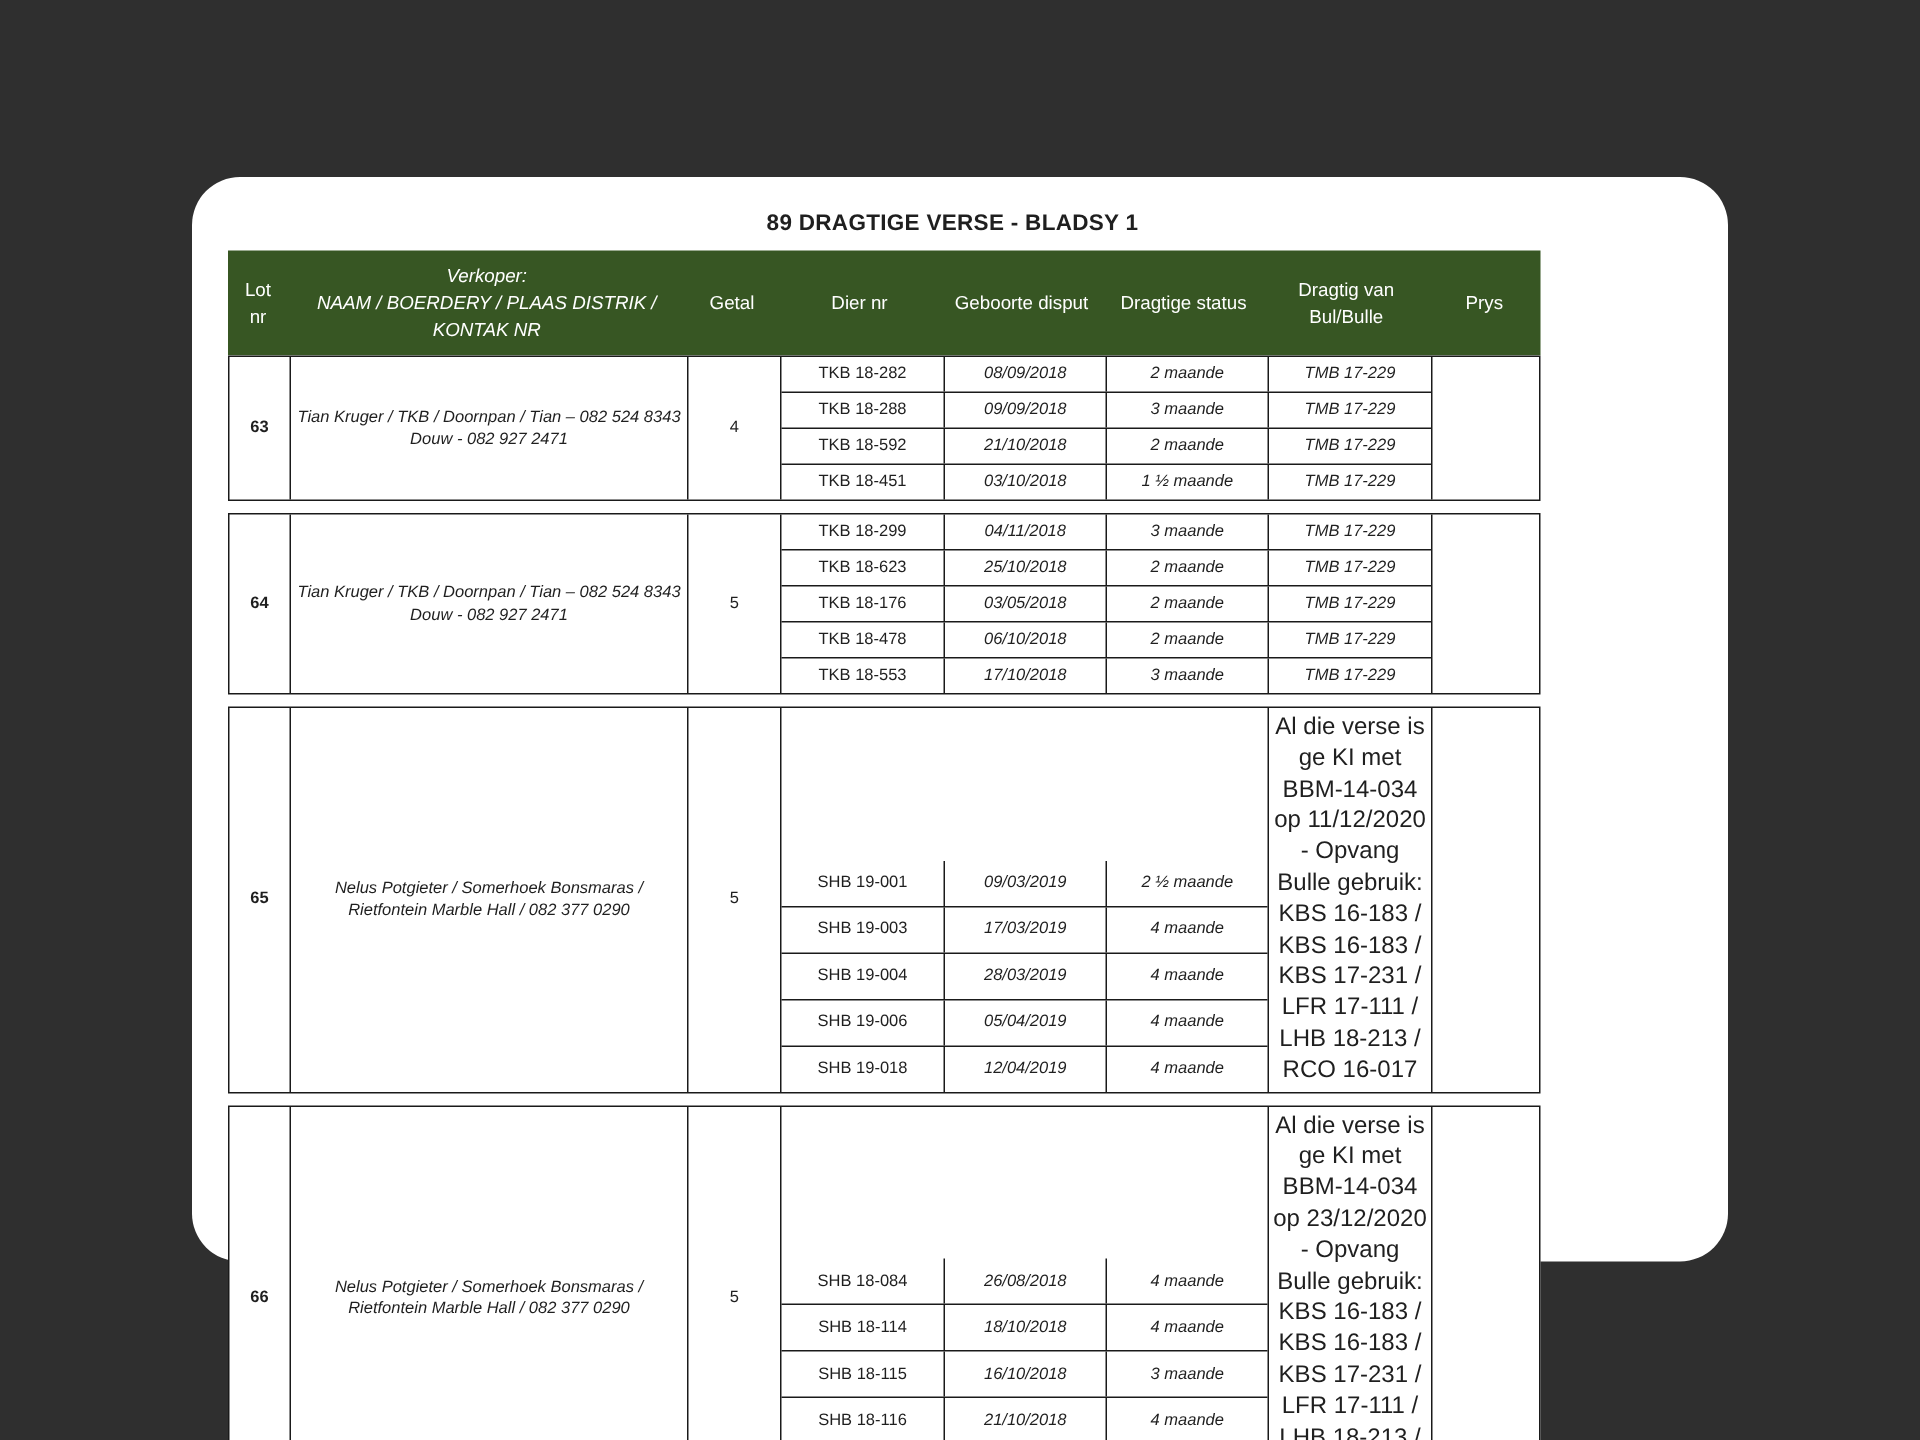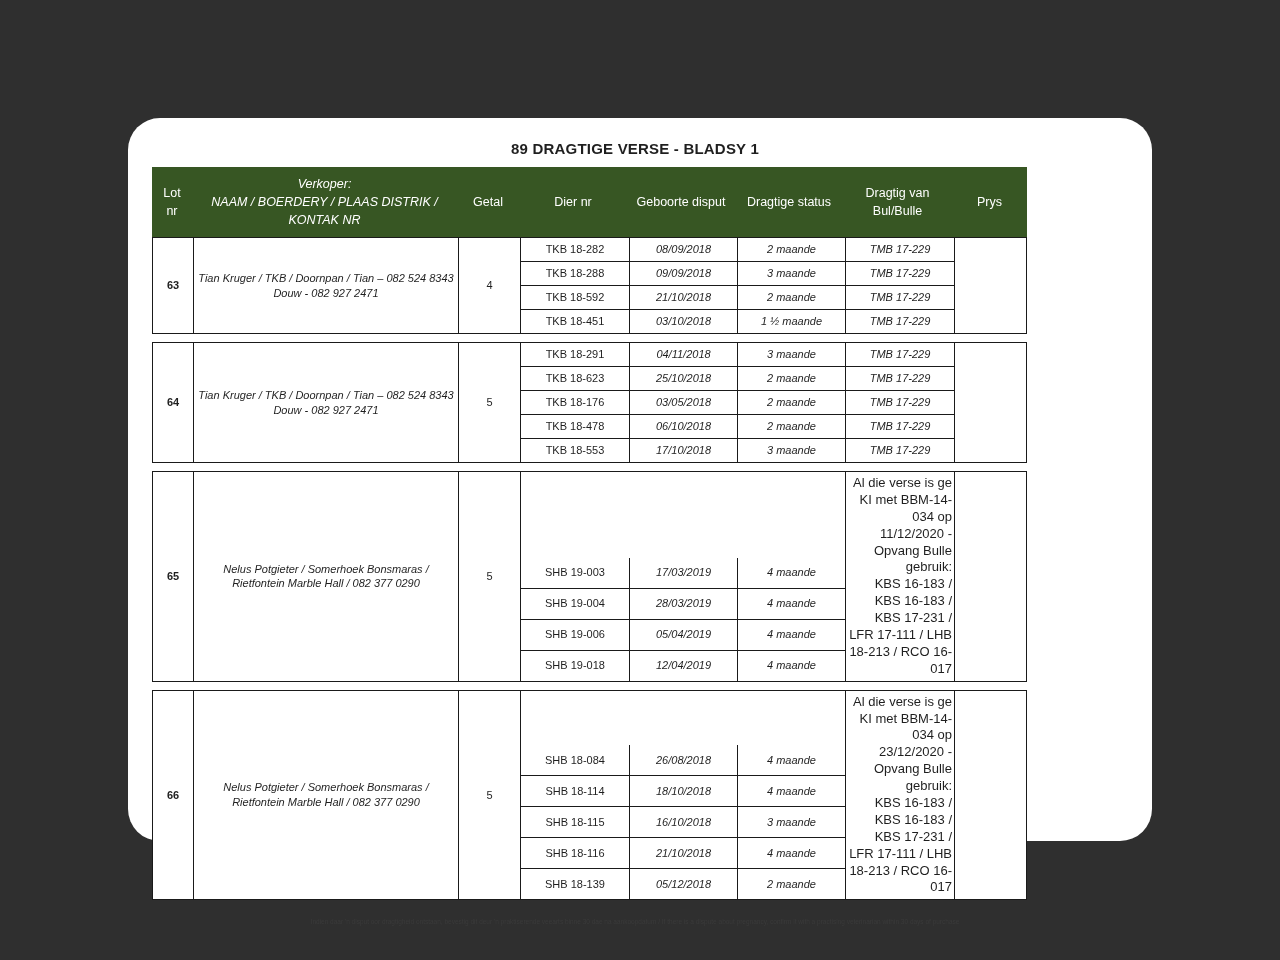--- a/index.html
+++ b/index.html
@@ -88,24 +88,23 @@
     flex-direction: column;
     border-left: 1px solid var(--border);
     justify-content: flex-end;
   }
   .animal-row { display: flex; }
   .animal-row + .animal-row { border-top: 1px solid var(--border); }
   .animal-row .cell { min-height: 23px; }
   .animal-row .cell + .cell { border-left: 1px solid var(--border); font-style: italic; }
   .lot-block.tall .animal-row .cell { min-height: 30px; }
   .dragtig-merged {
-    font-size: 13px;
+    font-size: 16px;
     line-height: 1.3;
     padding: 3px 2px;
-    text-align: right;
   }
   
   .doc-footer {
     margin-top: 18px;
     text-align: center;
     font-size: 6.5px;
     color: #3a3a3a;
   }
 </style>
 </head>
@@ -163,21 +162,21 @@
           </div>
           <div class="cell col-prys bl"></div>
         </div>
         <div class="lot-block">
           <div class="cell col-lot lotnr">64</div>
           <div class="cell col-verkoper bl">Tian Kruger / TKB / Doornpan / Tian – 082 524 8343
 Douw - 082 927 2471</div>
           <div class="cell col-getal bl">5</div>
           <div class="rows-area">
             <div class="animal-row">
-              <div class="cell col-dier">TKB 18-291</div>
+              <div class="cell col-dier">TKB 18-299</div>
               <div class="cell col-datum">04/11/2018</div>
               <div class="cell col-status">3 maande</div>
               <div class="cell col-dragtig">TMB 17-229</div>
             </div>
             <div class="animal-row">
               <div class="cell col-dier">TKB 18-623</div>
               <div class="cell col-datum">25/10/2018</div>
               <div class="cell col-status">2 maande</div>
               <div class="cell col-dragtig">TMB 17-229</div>
             </div>
@@ -202,20 +201,25 @@
           </div>
           <div class="cell col-prys bl"></div>
         </div>
         <div class="lot-block tall">
           <div class="cell col-lot lotnr">65</div>
           <div class="cell col-verkoper bl">Nelus Potgieter / Somerhoek Bonsmaras /
 Rietfontein Marble Hall / 082 377 0290</div>
           <div class="cell col-getal bl">5</div>
           <div class="rows-area">
             <div class="animal-row">
+              <div class="cell col-dier">SHB 19-001</div>
+              <div class="cell col-datum">09/03/2019</div>
+              <div class="cell col-status">2 ½ maande</div>
+            </div>
+            <div class="animal-row">
               <div class="cell col-dier">SHB 19-003</div>
               <div class="cell col-datum">17/03/2019</div>
               <div class="cell col-status">4 maande</div>
             </div>
             <div class="animal-row">
               <div class="cell col-dier">SHB 19-004</div>
               <div class="cell col-datum">28/03/2019</div>
               <div class="cell col-status">4 maande</div>
             </div>
             <div class="animal-row">

